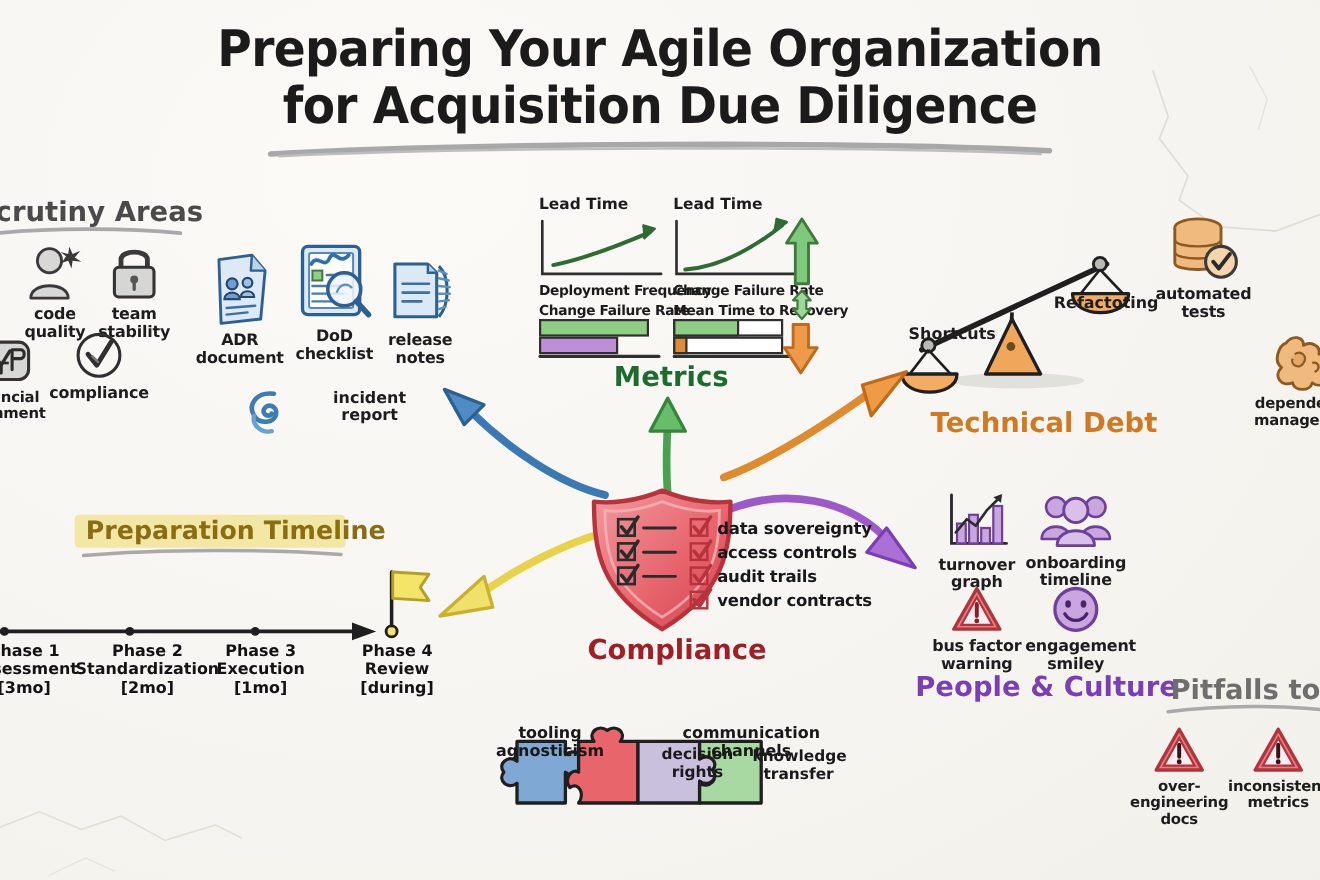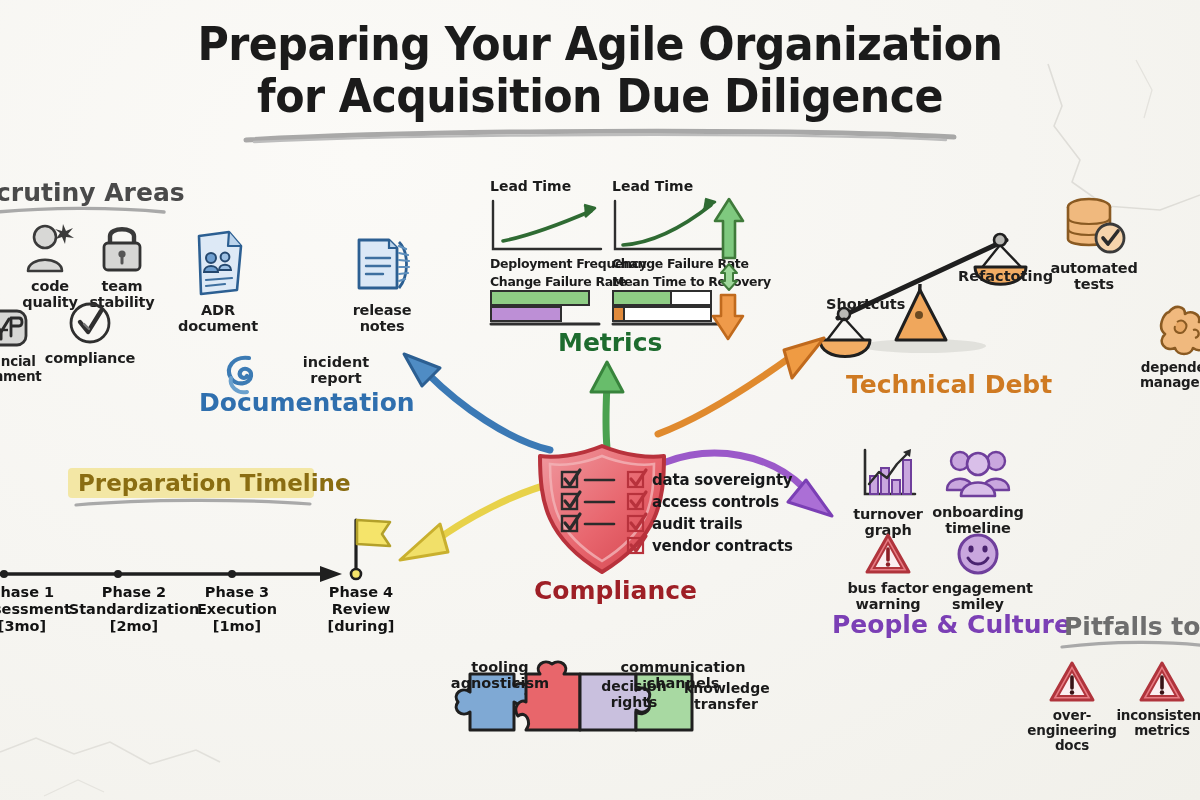--- a/index.html
+++ b/index.html
@@ -187,41 +187,53 @@
       <path d="M42 6 L41 20 L54 20" fill="#bcd4ec" stroke="#2c5f92" stroke-width="2.2" stroke-linejoin="round"></path>
       <circle cx="24" cy="32" r="5" fill="#6f9fd0" stroke="#24486f" stroke-width="2"></circle>
       <path d="M17 46 C17 38, 31 38, 31 46 Z" fill="#6f9fd0" stroke="#24486f" stroke-width="2"></path>
       <circle cx="38" cy="31" r="4.4" fill="#9dc0e3" stroke="#24486f" stroke-width="2"></circle>
       <path d="M32 44 C32 37, 44 37, 44 44 Z" fill="#9dc0e3" stroke="#24486f" stroke-width="2"></path>
       <path d="M19 54 L45 52 M19 60 L38 58" stroke="#3d6f9f" stroke-width="2.2" stroke-linecap="round"></path>
     </svg>
     <span class="cap">ADR document</span>
   </div>
 
+  <div class="icon-tile" style="left:258px; top:218px;">
+    <svg class="glyph" width="74" height="76" viewBox="0 0 74 76">
+      <rect x="8" y="6" width="52" height="62" rx="5" fill="#dce9f6" stroke="#2c5f92" stroke-width="3"></rect>
+      <rect x="14" y="12" width="40" height="50" rx="2" fill="#fdfdfd" stroke="#5b86ae" stroke-width="1.8"></rect>
+      <path d="M16 22 C22 12, 28 28, 33 16 C37 8, 42 24, 50 14" fill="none" stroke="#2f6fae" stroke-width="3.4" stroke-linecap="round"></path>
+      <rect x="17" y="28" width="9" height="9" fill="#8fcf8a" stroke="#3f7a3a" stroke-width="1.8"></rect>
+      <path d="M30 32 L52 32 M17 42 L48 42 M17 49 L45 49 M17 56 L40 56" stroke="#4a7ba8" stroke-width="2.1" stroke-linecap="round"></path>
+      <circle cx="46" cy="45" r="15" fill="#eef5fc" fill-opacity=".85" stroke="#2c5f92" stroke-width="3.2"></circle>
+      <path d="M39 48 C43 38, 50 40, 53 44" fill="none" stroke="#5e8fbb" stroke-width="2"></path>
+      <path d="M57 56 L68 68" stroke="#2c5f92" stroke-width="5" stroke-linecap="round"></path>
+    </svg>
+    <span class="cap">DoD checklist</span>
+  </div>
 
   <div class="icon-tile" style="left:336px; top:232px;">
     <svg class="glyph" width="66" height="66" viewBox="0 0 66 66">
       <path d="M10 8 L40 8 L48 16 L48 56 L10 56 Z" fill="#dbe8f6" stroke="#2c5f92" stroke-width="2.8" stroke-linejoin="round"></path>
       <path d="M40 8 L40 16 L48 16" fill="#bdd5ec" stroke="#2c5f92" stroke-width="2.2"></path>
       <path d="M17 26 L41 26 M17 34 L41 34 M17 42 L34 42" stroke="#3d6f9f" stroke-width="2.4" stroke-linecap="round"></path>
       <path d="M50 10 C60 20, 60 44, 50 56" fill="none" stroke="#2c5f92" stroke-width="2.8"></path>
       <path d="M50 14 L57 17 M50 21 L59 23 M50 28 L60 29 M50 35 L60 35 M50 42 L59 41 M50 49 L56 47" stroke="#5f90bd" stroke-width="2.2" stroke-linecap="round"></path>
     </svg>
     <span class="cap">release notes</span>
   </div>
 
   <div class="icon-tile" style="left:212px; top:352px; width:60px;">
     <svg class="glyph" width="46" height="46" viewBox="0 0 46 46">
       <path d="M30 6 C14 4, 6 16, 12 26 C17 34, 31 33, 32 24 C33 17, 24 14, 21 20 C19 25, 26 28, 28 24" fill="none" stroke="#3c7bb4" stroke-width="4.2" stroke-linecap="round"></path>
       <path d="M12 26 C10 34, 18 42, 28 40" fill="none" stroke="#6aa0cd" stroke-width="4" stroke-linecap="round"></path>
     </svg>
   </div>
   <div class="free-label wrap" style="left:290px; top:354px; width:92px;">incident report</div>
 
-  <div class="sec-head" style="left:199px; top:388px; color:#2f6fae;">Documentation</div>
 
   <div class="metric-ttl" style="left:490px; top:178px;">Lead Time</div>
   <svg style="position:absolute;left:487px;top:197px;" width="120" height="60" viewBox="0 0 120 60">
     <path d="M6 4 L6 52 L114 52" fill="none" stroke="#2e2e2e" stroke-width="2.4" stroke-linecap="round"></path>
     <path d="M16 44 C46 38, 76 26, 104 14" fill="none" stroke="#2f6b33" stroke-width="3.6" stroke-linecap="round"></path>
     <path d="M98 20 L108 11 L97 8" fill="#2f6b33" stroke="#2f6b33" stroke-width="2.6" stroke-linejoin="round"></path>
   </svg>
 
   <div class="metric-ttl" style="left:612px; top:178px;">Lead Time</div>
   <svg style="position:absolute;left:609px;top:197px;" width="120" height="60" viewBox="0 0 120 60">

